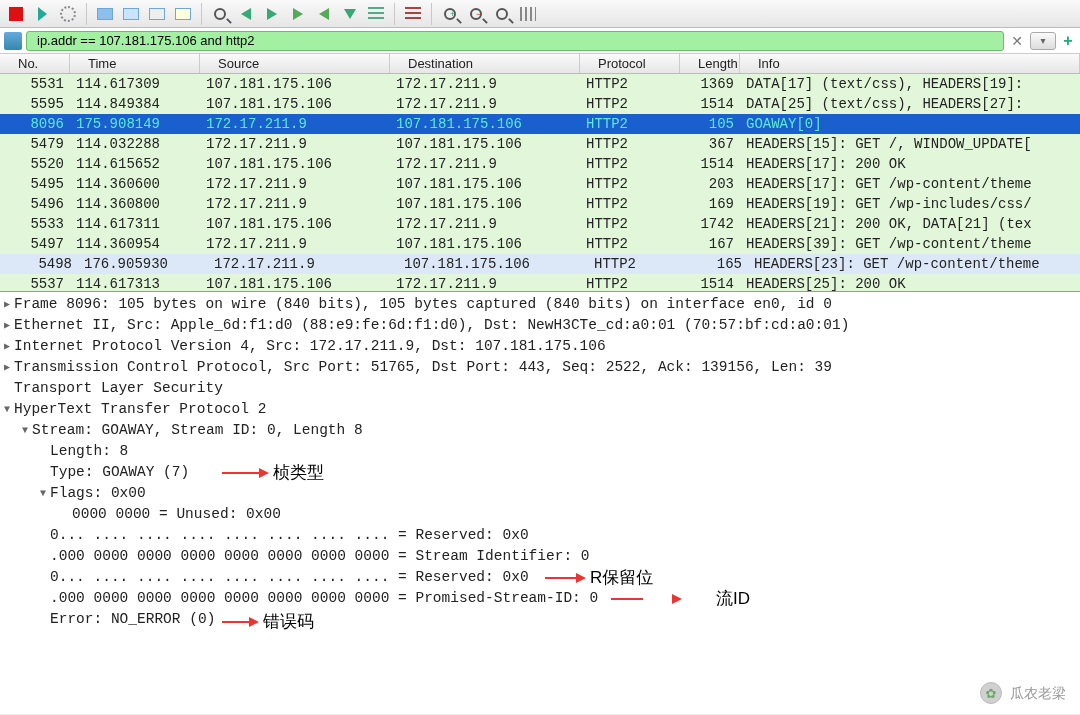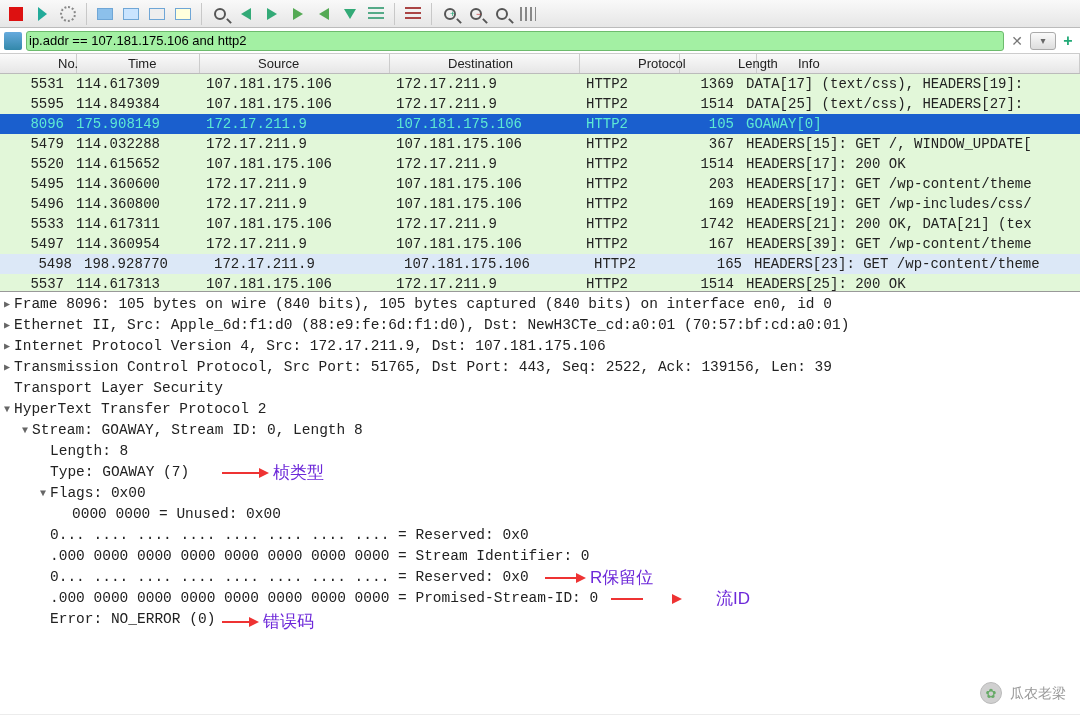--- a/index.html
+++ b/index.html
@@ -58,21 +58,21 @@
     width: 18px; height: 18px;
     background: linear-gradient(#6ad, #38a);
     border-radius: 2px;
   }
   .filter-input {
     flex: 1;
     height: 20px;
     background: #a3f0a3;
     border: 1px solid #6dbb6d;
     border-radius: 3px;
-    padding: 0 2px;
+    padding: 0 10px;
     font-family: inherit;
     font-size: 13px;
     outline: none;
   }
   .filter-clear {
     width: 18px;height:18px;display:flex;align-items:center;justify-content:center;
     color:#777;font-size:14px;
   }
   .filter-dd { width:26px;height:18px;background:linear-gradient(#fafafa,#ddd);border:1px solid #aaa;border-radius:3px;display:flex;align-items:center;justify-content:center;}
   .filter-dd::after{content:"▾";font-size:10px;color:#666;}
@@ -94,21 +94,21 @@
     overflow: hidden;
   }
   .pkt-head {
     background: linear-gradient(#fafafa,#e6e6e6);
     border-bottom: 1px solid #bbb;
     font-family: inherit;
     font-size: 13px;
     height: 20px;
     line-height: 20px;
   }
-  .pkt-head > div { border-right: 1px solid #ccc; padding: 0 18px; margin-left: 40px; }
+  .pkt-head > div { border-right: 1px solid #ccc; padding: 0 18px; }
   .pkt-row { height: 20px; line-height: 20px; }
   .pkt-row > div { padding: 0 6px; overflow:hidden; }
   .pkt-row.green { background: #e2f7d9; }
   .pkt-row.blue  { background: #dce8f7; padding-left: 8px; }
   .pkt-row.sel   { background: #1a5fce; color: #5eead4; }
   .pkt-row .num  { text-align: right; }
   .pkt-row .len  { text-align: right; }
 
   
   .details-pane {
@@ -121,21 +121,21 @@
     overflow: hidden;
     position: relative;
   }
   .tree-row { display:flex; align-items:center; }
   .tree-tw { width: 14px; text-align:center; color:#666; font-size:10px; user-select:none; }
   .tree-ind { display:inline-block; }
 
   
   .annot {
     position: absolute;
-    color: #6d28d9;
+    color: #000000;
     font-family: -apple-system, "PingFang SC", "Microsoft YaHei", sans-serif;
     font-size: 17px;
     display: flex;
     align-items: center;
     pointer-events: none;
   }
   .annot .arrw {
     width: 0;height:0;
     border-top:5px solid transparent;
     border-bottom:5px solid transparent;
@@ -319,21 +319,21 @@
         <div class="num">5497</div>
         <div>114.360954</div>
         <div>172.17.211.9</div>
         <div>107.181.175.106</div>
         <div>HTTP2</div>
         <div class="len">167</div>
         <div>HEADERS[39]: GET /wp-content/theme</div>
       </div>
       <div class="pkt-row blue">
         <div class="num">5498</div>
-        <div>198.928770</div>
+        <div>176.905930</div>
         <div>172.17.211.9</div>
         <div>107.181.175.106</div>
         <div>HTTP2</div>
         <div class="len">165</div>
         <div>HEADERS[23]: GET /wp-content/theme</div>
       </div>
       <div class="pkt-row green">
         <div class="num">5537</div>
         <div>114.617313</div>
         <div>107.181.175.106</div>

